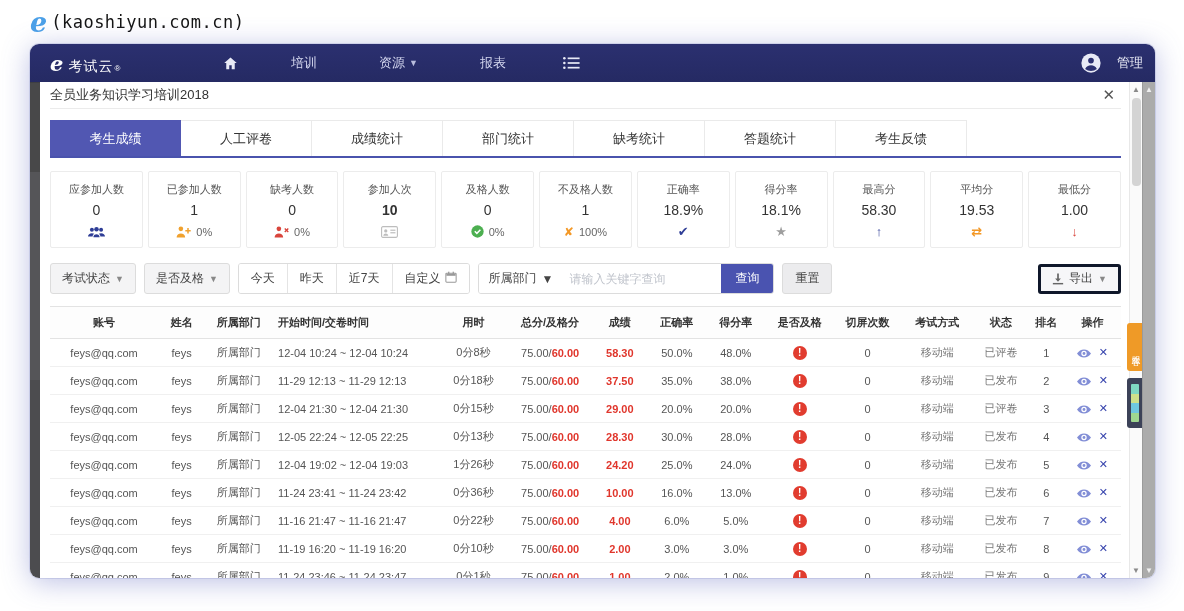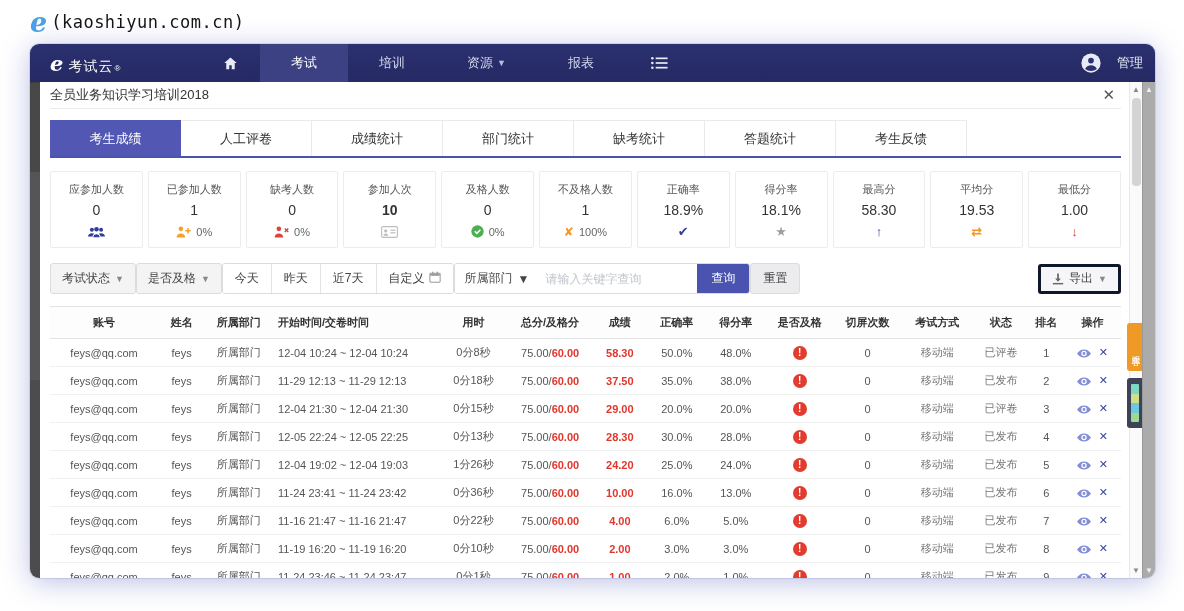--- a/index.html
+++ b/index.html
@@ -51,21 +51,21 @@
   
   .stats { margin-top:13px; display:flex; gap:5px; }
   .stat { flex:1; border:1px solid #ececec; border-radius:2px; text-align:center; padding:10px 2px 8px; }
   .stat .lbl { font-size:11px; color:#555; }
   .stat .val { font-size:14px; color:#333; margin:5px 0 6px; }
   .stat .val.bold { font-weight:bold; }
   .stat .ico-row { height:15px; display:flex; align-items:center; justify-content:center; gap:5px; font-size:11px; color:#666; }
   .stat .ico-row svg { vertical-align:middle; }
 
   
-  .filters { margin-top:15px; display:flex; align-items:center; font-size:12px; }
+  .filters { margin-top:15px; display:flex; align-items:center; gap:8px; font-size:12px; }
   .f-btn { background:#f4f4f5; border:1px solid #dcdcdc; border-radius:3px; color:#444;
     padding:0 11px; height:31px; display:flex; align-items:center; gap:5px; cursor:pointer; }
   .f-btn .caret, .export-btn .caret { font-size:9px; color:#888; }
   .date-group { display:flex; border:1px solid #dcdcdc; border-radius:3px; overflow:hidden; }
   .date-btn { background:#fff; color:#444; padding:0 12px; height:29px; display:flex; align-items:center; gap:4px;
     border:none; border-right:1px solid #e4e4e4; font-size:12px; cursor:pointer; font-family:inherit; }
   .date-btn:last-child { border-right:none; }
   .search-group { display:flex; align-items:stretch; height:31px; border:1px solid #dcdcdc; border-radius:3px; overflow:hidden; }
   .dept-btn { background:#fff; display:flex; align-items:center; gap:5px; padding:0 10px; color:#444; cursor:pointer; }
   .search-input { border:none; outline:none; width:158px; font-size:12px; padding:0 6px; color:#be185d; font-family:inherit; }
@@ -121,23 +121,20 @@
       <span class="e">e</span>
       <span class="t">考试云</span>
       <sup>®</sup>
     </div>
     <div class="nav-home">
       <svg viewBox="0 0 24 24">
           <path d="M12 2.5l10 8.7h-3.2V21h-4.9v-6.4H10V21H5.2v-9.8H2z"></path>
         </svg>
     </div>
     <div id="nav-items">
-        <div class="nav-item active">
-          <span>考试</span>
-        </div>
         <div class="nav-item">
           <span>培训</span>
         </div>
         <div class="nav-item">
           <span>资源</span>
           <span class="caret">▼</span>
         </div>
         <div class="nav-item">
           <span>报表</span>
         </div>

